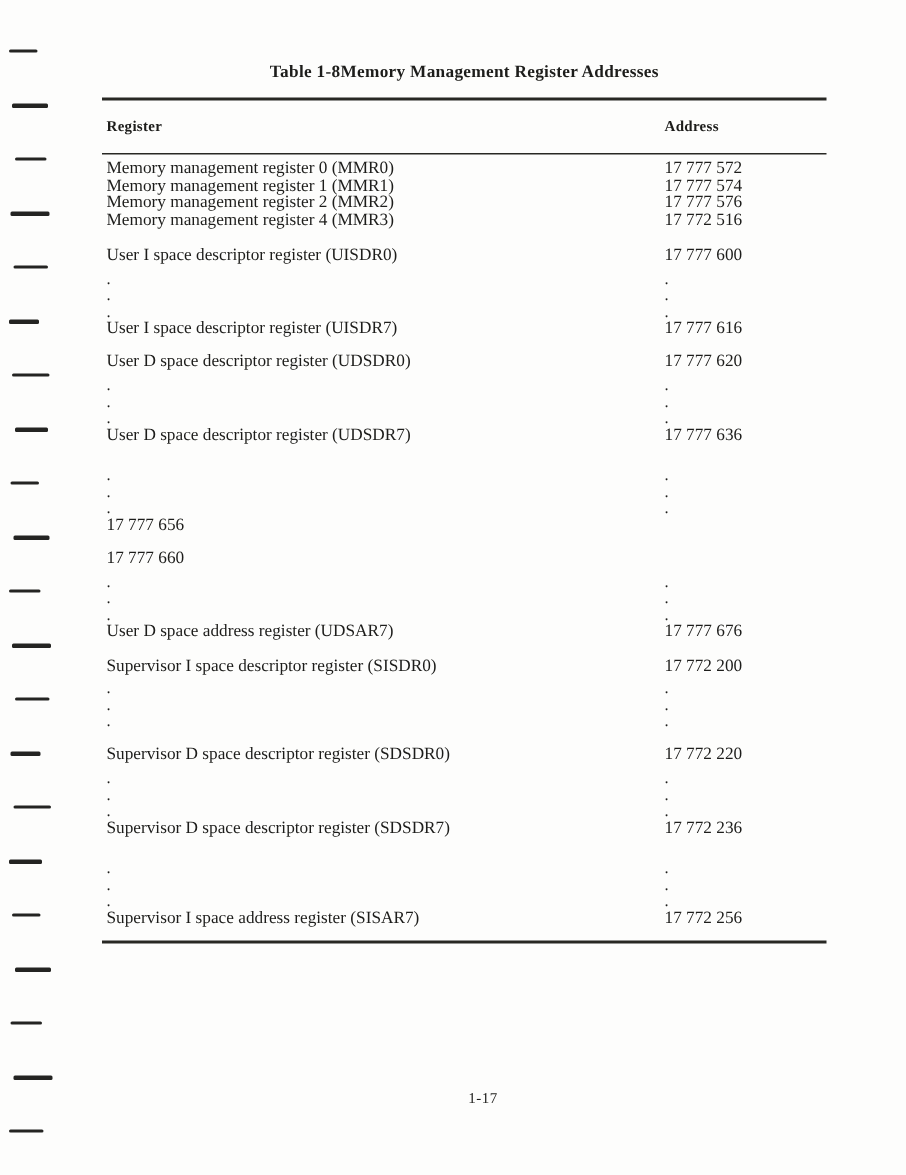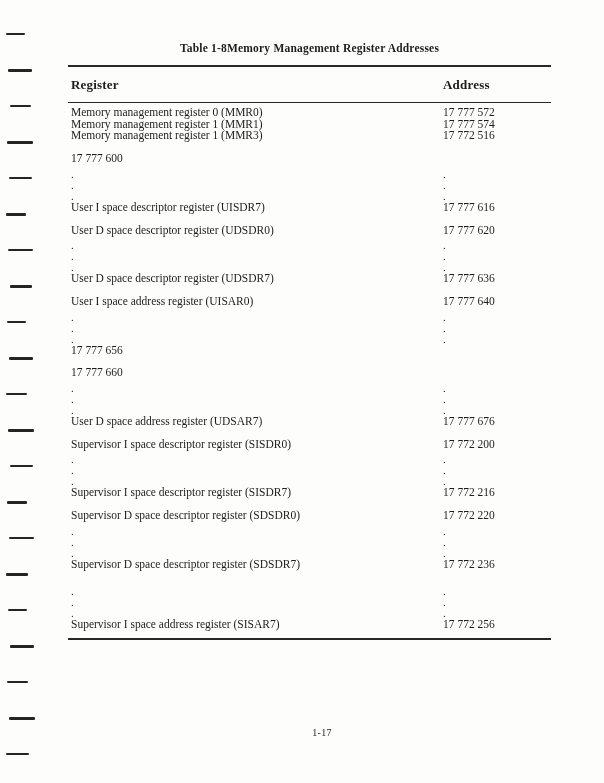--- a/index.html
+++ b/index.html
@@ -48,21 +48,21 @@
     border-top: 2px solid #282824;
     height: 0;
   }
   .rule-top { margin-top: 10px; }
   .rule-mid { border-top-width: 1.5px; }
   .rule-bottom { margin-top: 8px; }
   .thead {
     display: flex;
     padding: 11px 0 10px 3px;
     font-weight: bold;
-    font-size: 13px;
+    font-size: 10px;
     line-height: 14px;
     letter-spacing: 0.2px;
   }
   .reg { width: 372px; }
   .addr { flex: 1; white-space: nowrap; }
   #table-body {
     padding-top: 4px;
     font-size: 11.5px;
   }
   .row {
@@ -135,25 +135,30 @@
     <div id="table-body">
         <div class="row">
           <span class="reg">Memory management register 0 (MMR0)</span>
           <span class="addr">17 777 572</span>
         </div>
         <div class="row">
           <span class="reg">Memory management register 1 (MMR1)</span>
           <span class="addr">17 777 574</span>
         </div>
         <div class="row">
-          <span class="reg">Memory management register 1 (MMR3)</span>
+          <span class="reg">Memory management register 2 (MMR2)</span>
+          <span class="addr">17 777 576</span>
+        </div>
+        <div class="row">
+          <span class="reg">Memory management register 4 (MMR3)</span>
           <span class="addr">17 772 516</span>
         </div>
         <div class="gap"></div>
         <div class="row">
+          <span class="reg">User I space descriptor register (UISDR0)</span>
           <span class="addr">17 777 600</span>
         </div>
         <div class="dots">
           <div class="row dot-line">
             <span class="reg">.</span>
             <span class="addr">.</span>
           </div>
           <div class="row dot-line">
             <span class="reg">.</span>
             <span class="addr">.</span>
@@ -184,24 +189,20 @@
           <div class="row dot-line">
             <span class="reg">.</span>
             <span class="addr">.</span>
           </div>
         </div>
         <div class="row">
           <span class="reg">User D space descriptor register (UDSDR7)</span>
           <span class="addr">17 777 636</span>
         </div>
         <div class="gap"></div>
-        <div class="row">
-          <span class="reg">User I space address register (UISAR0)</span>
-          <span class="addr">17 777 640</span>
-        </div>
         <div class="dots">
           <div class="row dot-line">
             <span class="reg">.</span>
             <span class="addr">.</span>
           </div>
           <div class="row dot-line">
             <span class="reg">.</span>
             <span class="addr">.</span>
           </div>
           <div class="row dot-line">
@@ -246,24 +247,20 @@
           </div>
           <div class="row dot-line">
             <span class="reg">.</span>
             <span class="addr">.</span>
           </div>
           <div class="row dot-line">
             <span class="reg">.</span>
             <span class="addr">.</span>
           </div>
         </div>
-        <div class="row">
-          <span class="reg">Supervisor I space descriptor register (SISDR7)</span>
-          <span class="addr">17 772 216</span>
-        </div>
         <div class="gap"></div>
         <div class="row">
           <span class="reg">Supervisor D space descriptor register (SDSDR0)</span>
           <span class="addr">17 772 220</span>
         </div>
         <div class="dots">
           <div class="row dot-line">
             <span class="reg">.</span>
             <span class="addr">.</span>
           </div>

